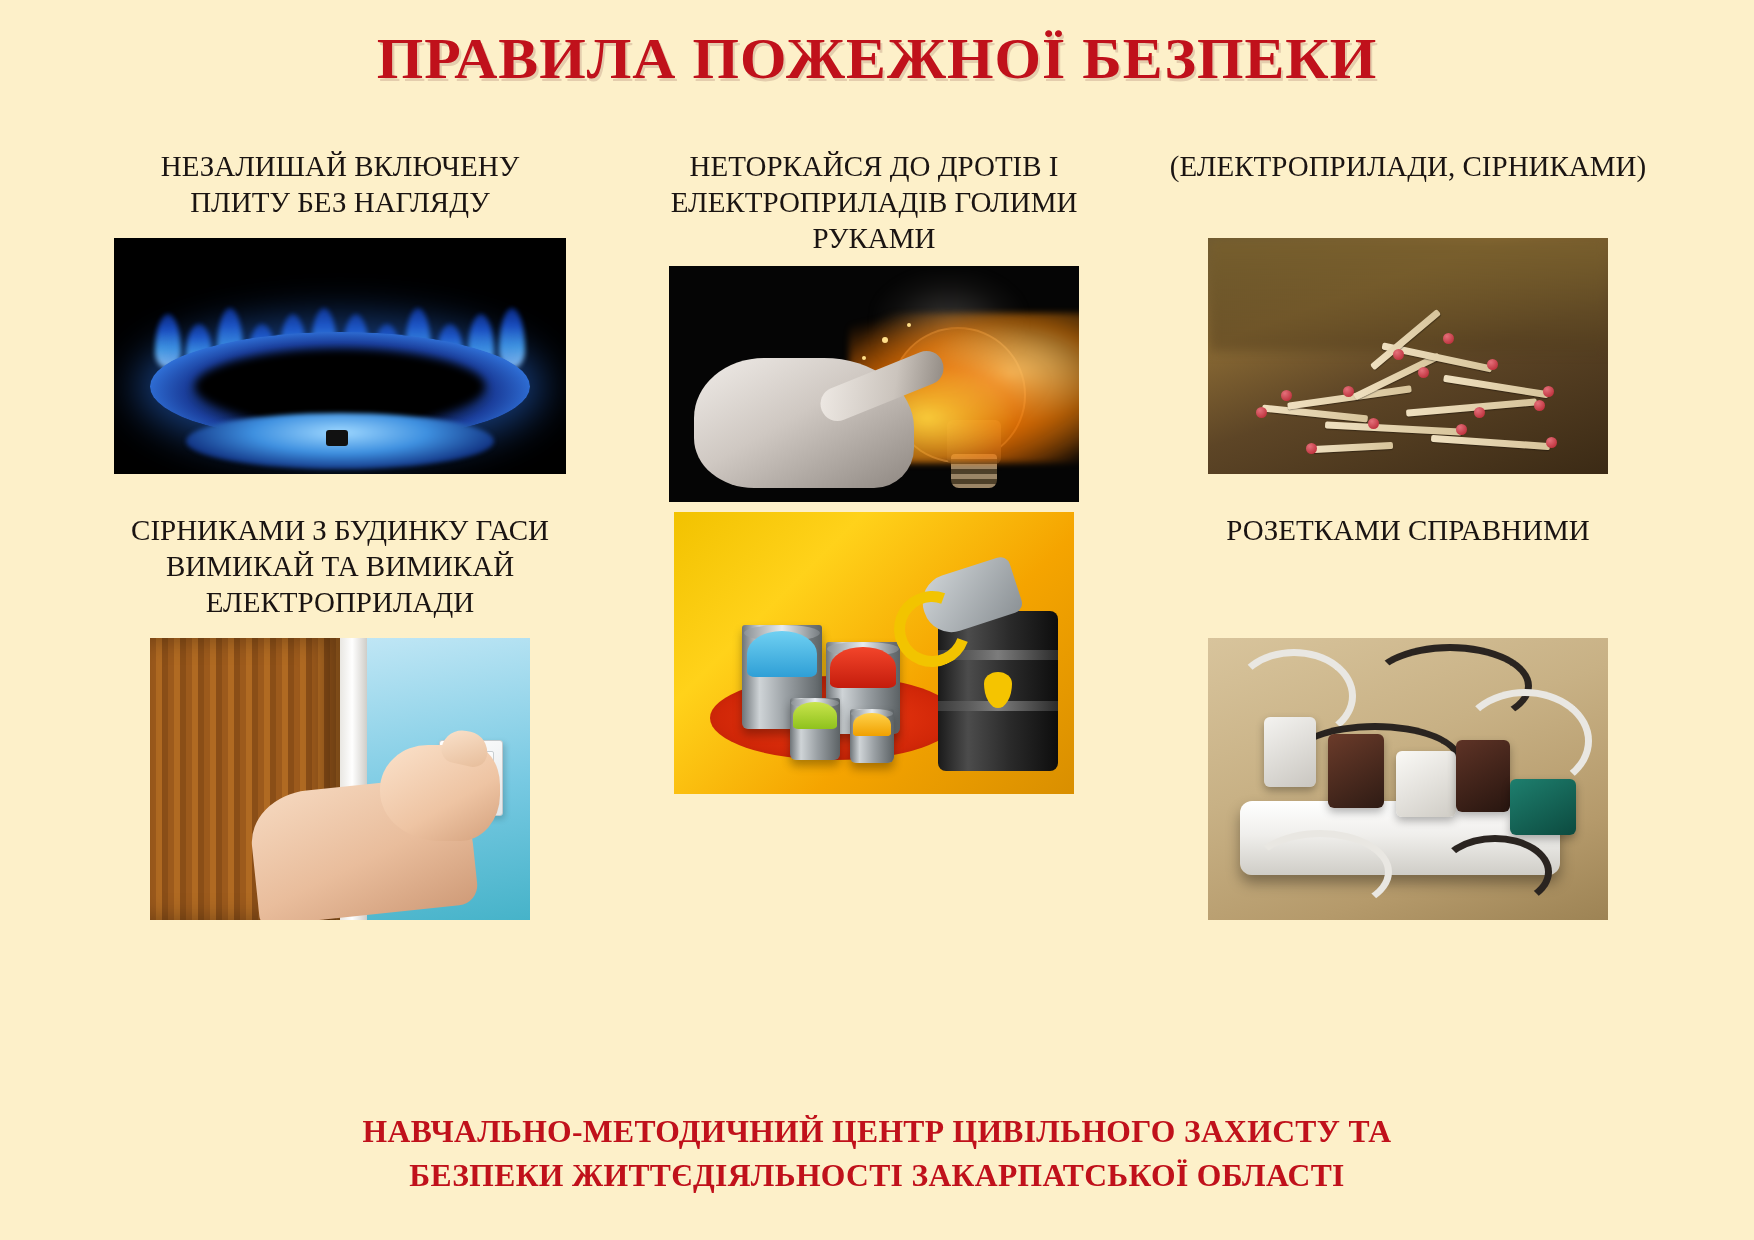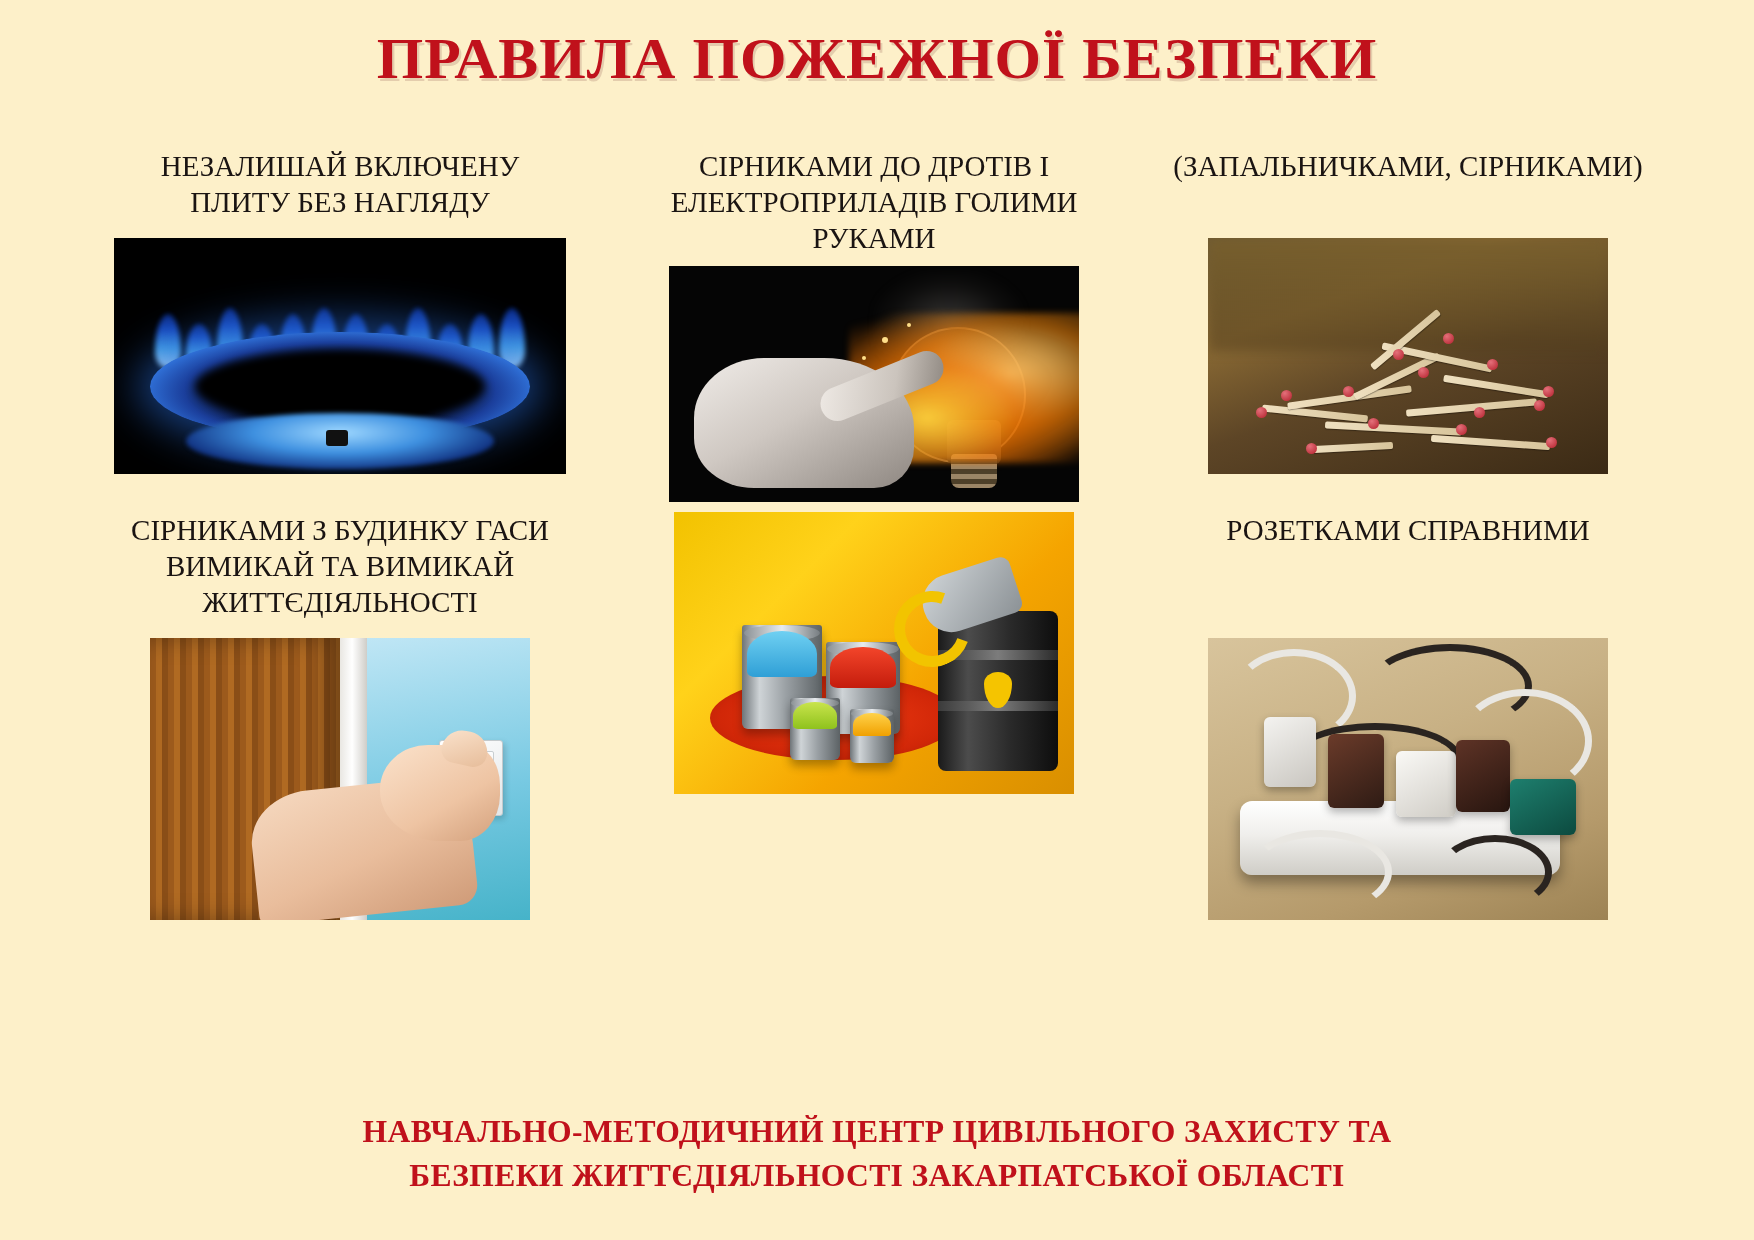--- a/index.html
+++ b/index.html
@@ -491,41 +491,41 @@
         </div>
         <div class="burner-ring"></div>
         <div class="inner-dark"></div>
         <div class="base"></div>
         <div class="cap"></div>
       </div>
     </div>
 
     <div class="card c2 row1">
       <div class="caption">
-        <div>СІРНИКАМИ ДО ДРОТІВ І</div>
+        <div>НЕТОРКАЙСЯ ДО ДРОТІВ І</div>
         <div>ЕЛЕКТРОПРИЛАДІВ ГОЛИМИ РУКАМИ</div>
       </div>
       <div class="photo bulb-scene">
         <div class="smoke"></div>
         <div class="bulb-glass"></div>
         <div class="bulb-neck"></div>
         <div class="bulb-screw"></div>
         <div class="fire"></div>
         <span class="spark" style="left:52%;top:30%;width:6px;height:6px;"></span>
         <span class="spark" style="left:58%;top:24%;width:4px;height:4px;"></span>
         <span class="spark" style="left:62%;top:40%;width:5px;height:5px;"></span>
         <span class="spark" style="left:47%;top:38%;width:4px;height:4px;"></span>
         <div class="hand"></div>
         <div class="finger"></div>
       </div>
     </div>
 
     <div class="card c3 row1">
       <div class="caption">
-        <div>(ЗАПАЛЬНИЧКАМИ, СІРНИКАМИ)</div>
+        <div>(ЕЛЕКТРОПРИЛАДИ, СІРНИКАМИ)</div>
       </div>
       <div class="photo matches">
         <div class="blur-top"></div>
         <div class="pile">
           <span class="stick" style="left:2%;top:62%;width:34%;transform:rotate(6deg);"></span>
           <span class="head" style="left:0%;top:60%;"></span>
           <span class="stick" style="left:10%;top:50%;width:40%;transform:rotate(-8deg);"></span>
           <span class="head" style="left:8%;top:47%;"></span>
           <span class="stick" style="left:22%;top:74%;width:44%;transform:rotate(3deg);"></span>
           <span class="head" style="left:64%;top:73%;"></span>
@@ -548,21 +548,21 @@
           <span class="head" style="left:70%;top:60%;"></span>
           <span class="head" style="left:36%;top:68%;"></span>
         </div>
       </div>
     </div>
 
     <div class="card r2c1 row2">
       <div class="caption">
         <div>СІРНИКАМИ З БУДИНКУ ГАСИ</div>
         <div>ВИМИКАЙ ТА ВИМИКАЙ</div>
-        <div>ЖИТТЄДІЯЛЬНОСТІ</div>
+        <div>ЕЛЕКТРОПРИЛАДИ</div>
       </div>
       <div class="photo switch-scene">
         <div class="door"></div>
         <div class="jamb"></div>
         <div class="wall"></div>
         <div class="plate">
           <div class="rocker"></div>
         </div>
         <div class="arm"></div>
         <div class="palm"></div>

